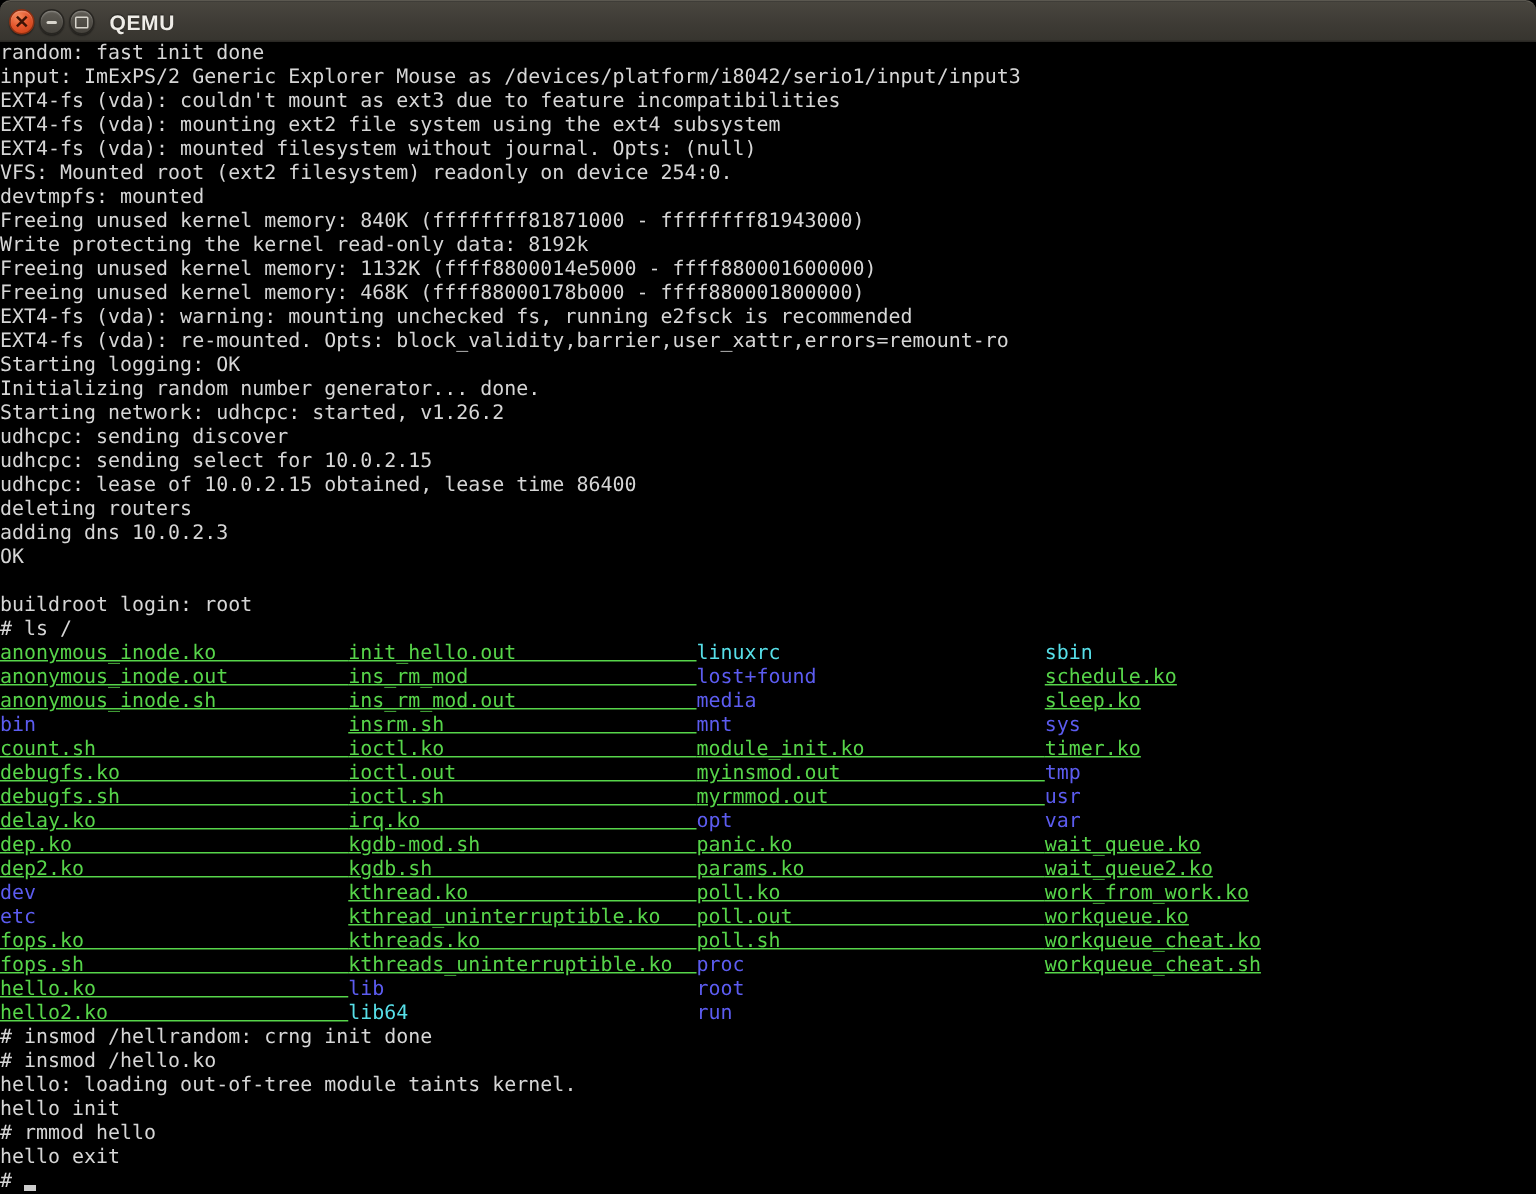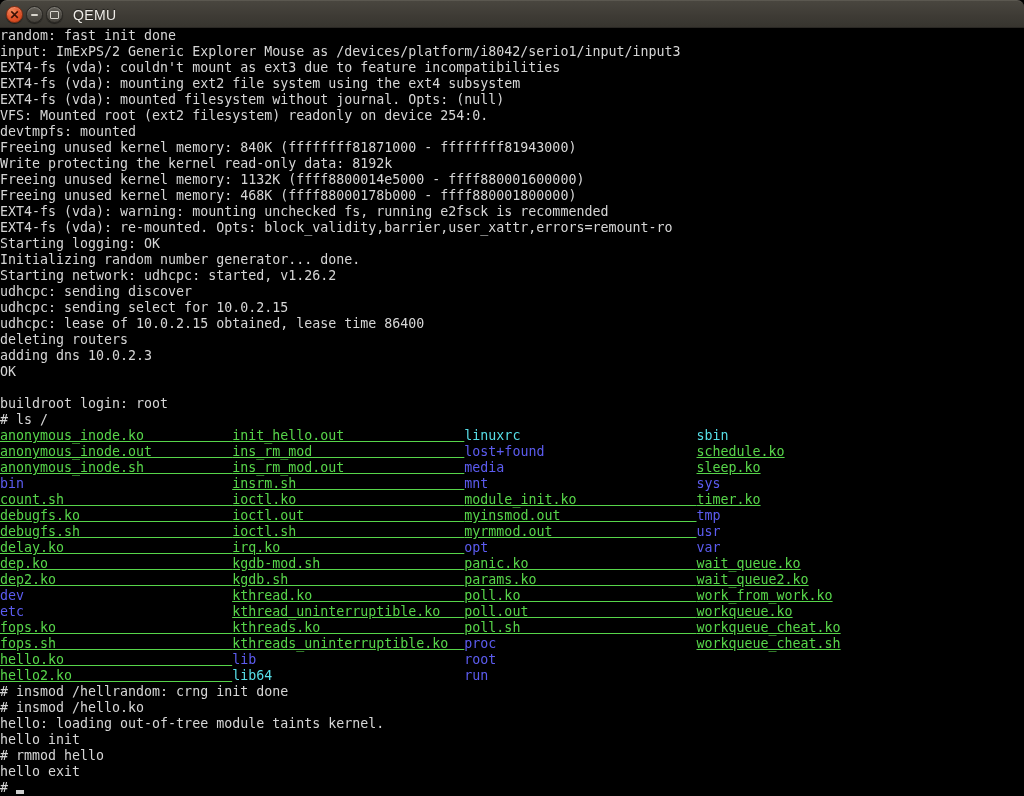--- a/index.html
+++ b/index.html
@@ -20,21 +20,21 @@
     box-shadow:inset 0 1px 1px rgba(255,255,255,.25),0 1px 1px rgba(0,0,0,.45);}
   .wbtn.close{background:radial-gradient(circle at 35% 28%,#f58c5d 0%,var(--close_orange) 45%,#c63d12 100%);
     border:1px solid #8a2f12;box-sizing:border-box;}
   .wbtn.gray{background:linear-gradient(to bottom,#5f5c55 0%,#45423c 100%);
     border:1px solid #272521;box-sizing:border-box;}
   .glyph-x{color:#3c1205;font-size:12px;font-weight:bold;line-height:1;transform:translateY(-0.5px);}
   .glyph-min{width:7px;height:2px;background:#d8d5cd;border-radius:1px;}
   .glyph-max{width:7px;height:6px;border:1.5px solid #d8d5cd;border-radius:1px;}
   .title{
     position:absolute;left:73px;top:0;height:28px;line-height:28px;
-    color:#efede8;font-size:14px;font-weight:normal;letter-spacing:.4px;
+    color:#efede8;font-size:14px;font-weight:bold;letter-spacing:.4px;
     text-shadow:0 -1px 1px rgba(0,0,0,.6);
   }
 
   
   .terminal{
     position:absolute;top:28px;left:0;width:1024px;height:768px;
     background:var(--background);
     font-family:"DejaVu Sans Mono","Liberation Mono",monospace;
     font-size:13.3px;line-height:16px;
     color:var(--foreground);

